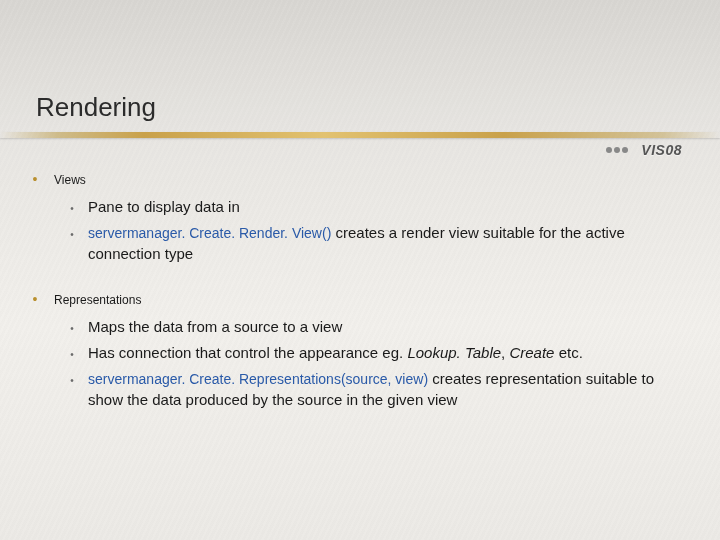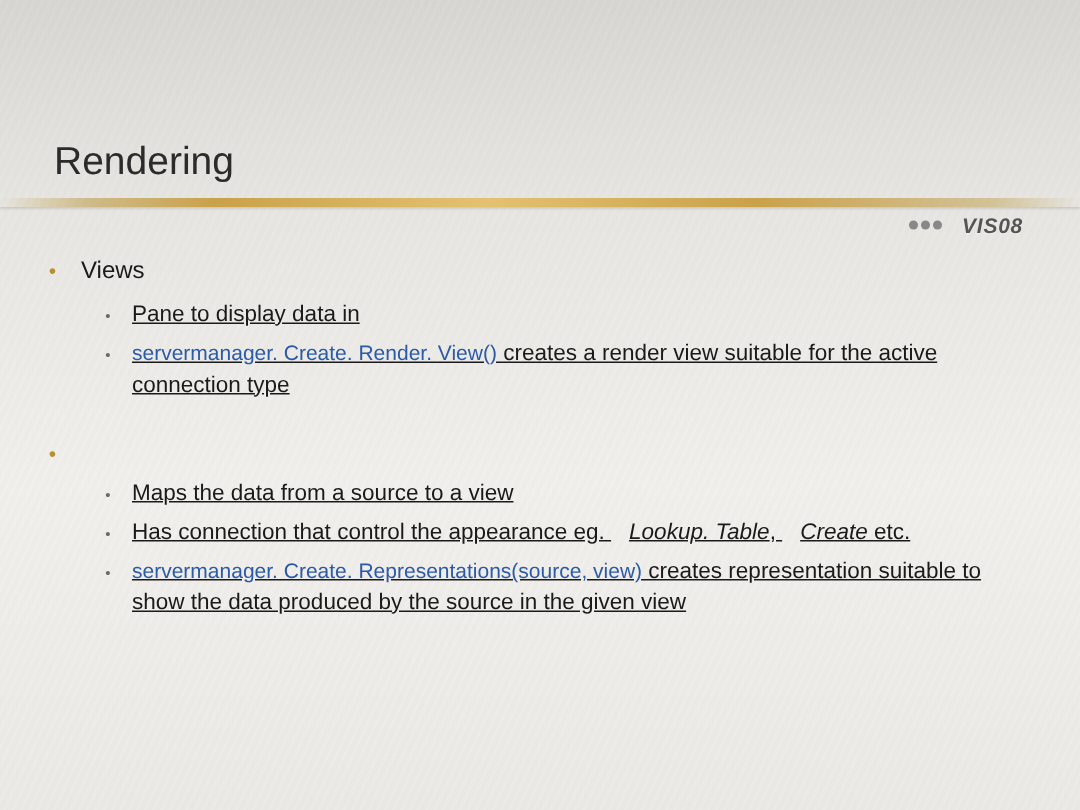--- a/index.html
+++ b/index.html
@@ -94,21 +94,21 @@
   }
   .b1 {
     color: #b9902f;
     font-size: 14px;
     line-height: 1;
     flex: 0 0 auto;
     width: 10px;
     text-align: center;
   }
   .h1 {
-    font-size: 16px;
+    font-size: 12px;
     font-weight: 400;
   }
   ul.sub {
     list-style: none;
     margin-top: 10px;
     padding-left: 38px;
   }
   ul.sub > li {
     display: flex;
     align-items: baseline;
@@ -118,27 +118,27 @@
     line-height: 1.35;
   }
   .b2 {
     color: #6b6b6b;
     font-size: 10px;
     line-height: 1.6;
     flex: 0 0 auto;
     width: 8px;
     text-align: center;
   }
-  .body { flex: 1 1 auto; text-decoration: underline; }
+  .body { flex: 1 1 auto; }
   .code {
     color: #2a5aa8;
     font-size: 14px;
     text-align: center;
   }
-  .ital { font-style: italic; margin-left: 12px; }
+  .ital { font-style: italic; }
 </style>
 </head>
 <body>
 
 <div class="texture"></div>
 
 <div class="slide">
   <div class="title">Rendering</div>
   <div class="divider"></div>
   <div class="logo">
@@ -167,20 +167,21 @@
             <span class="body">
               <span class="code">servermanager. Create. Render. View()</span><span> creates a render view suitable for the active connection type</span>
             </span>
           </li>
         </ul>
       </li>
 
       <li>
         <div class="bullet-row">
           <span class="b1">•</span>
+          <span class="h1">Representations</span>
         </div>
         <ul class="sub">
           <li>
             <span class="b2">•</span>
             <span class="body">Maps the data from a source to a view</span>
           </li>
           <li>
             <span class="b2">•</span>
             <span class="body">
               <span>Has connection that control the appearance eg. </span><span class="ital">Lookup. Table</span><span>, </span><span class="ital">Create </span><span>etc.</span>

